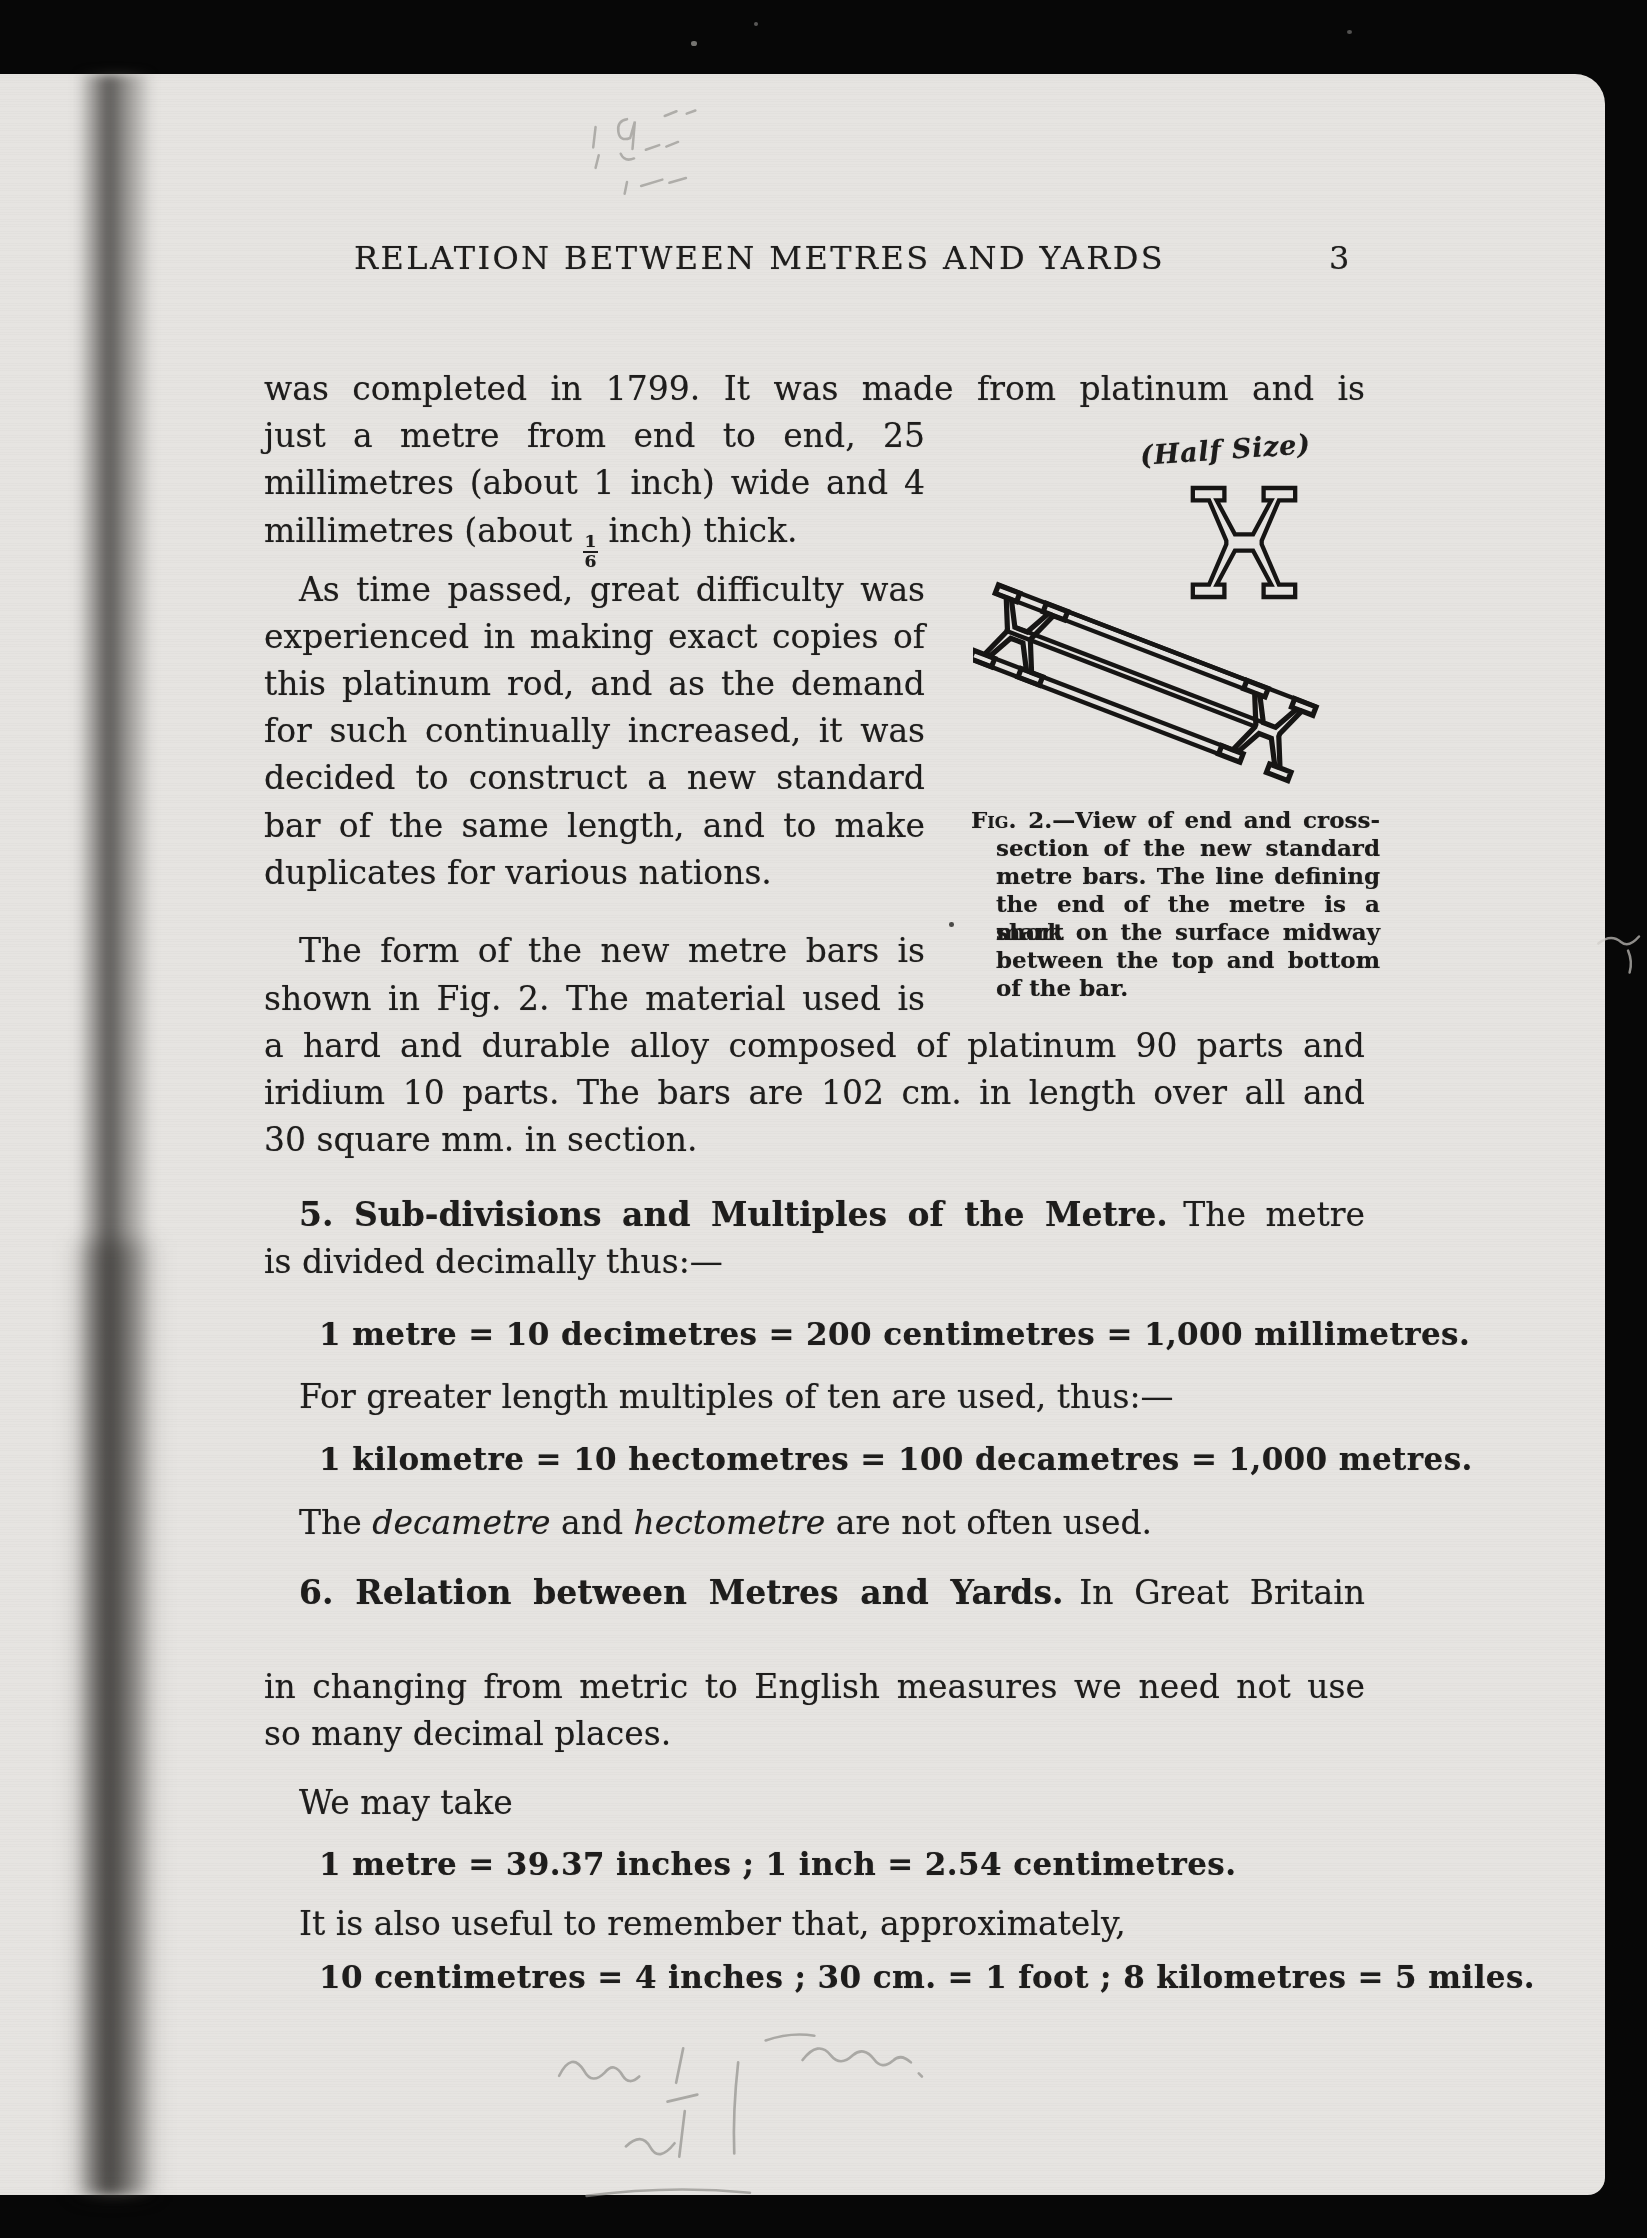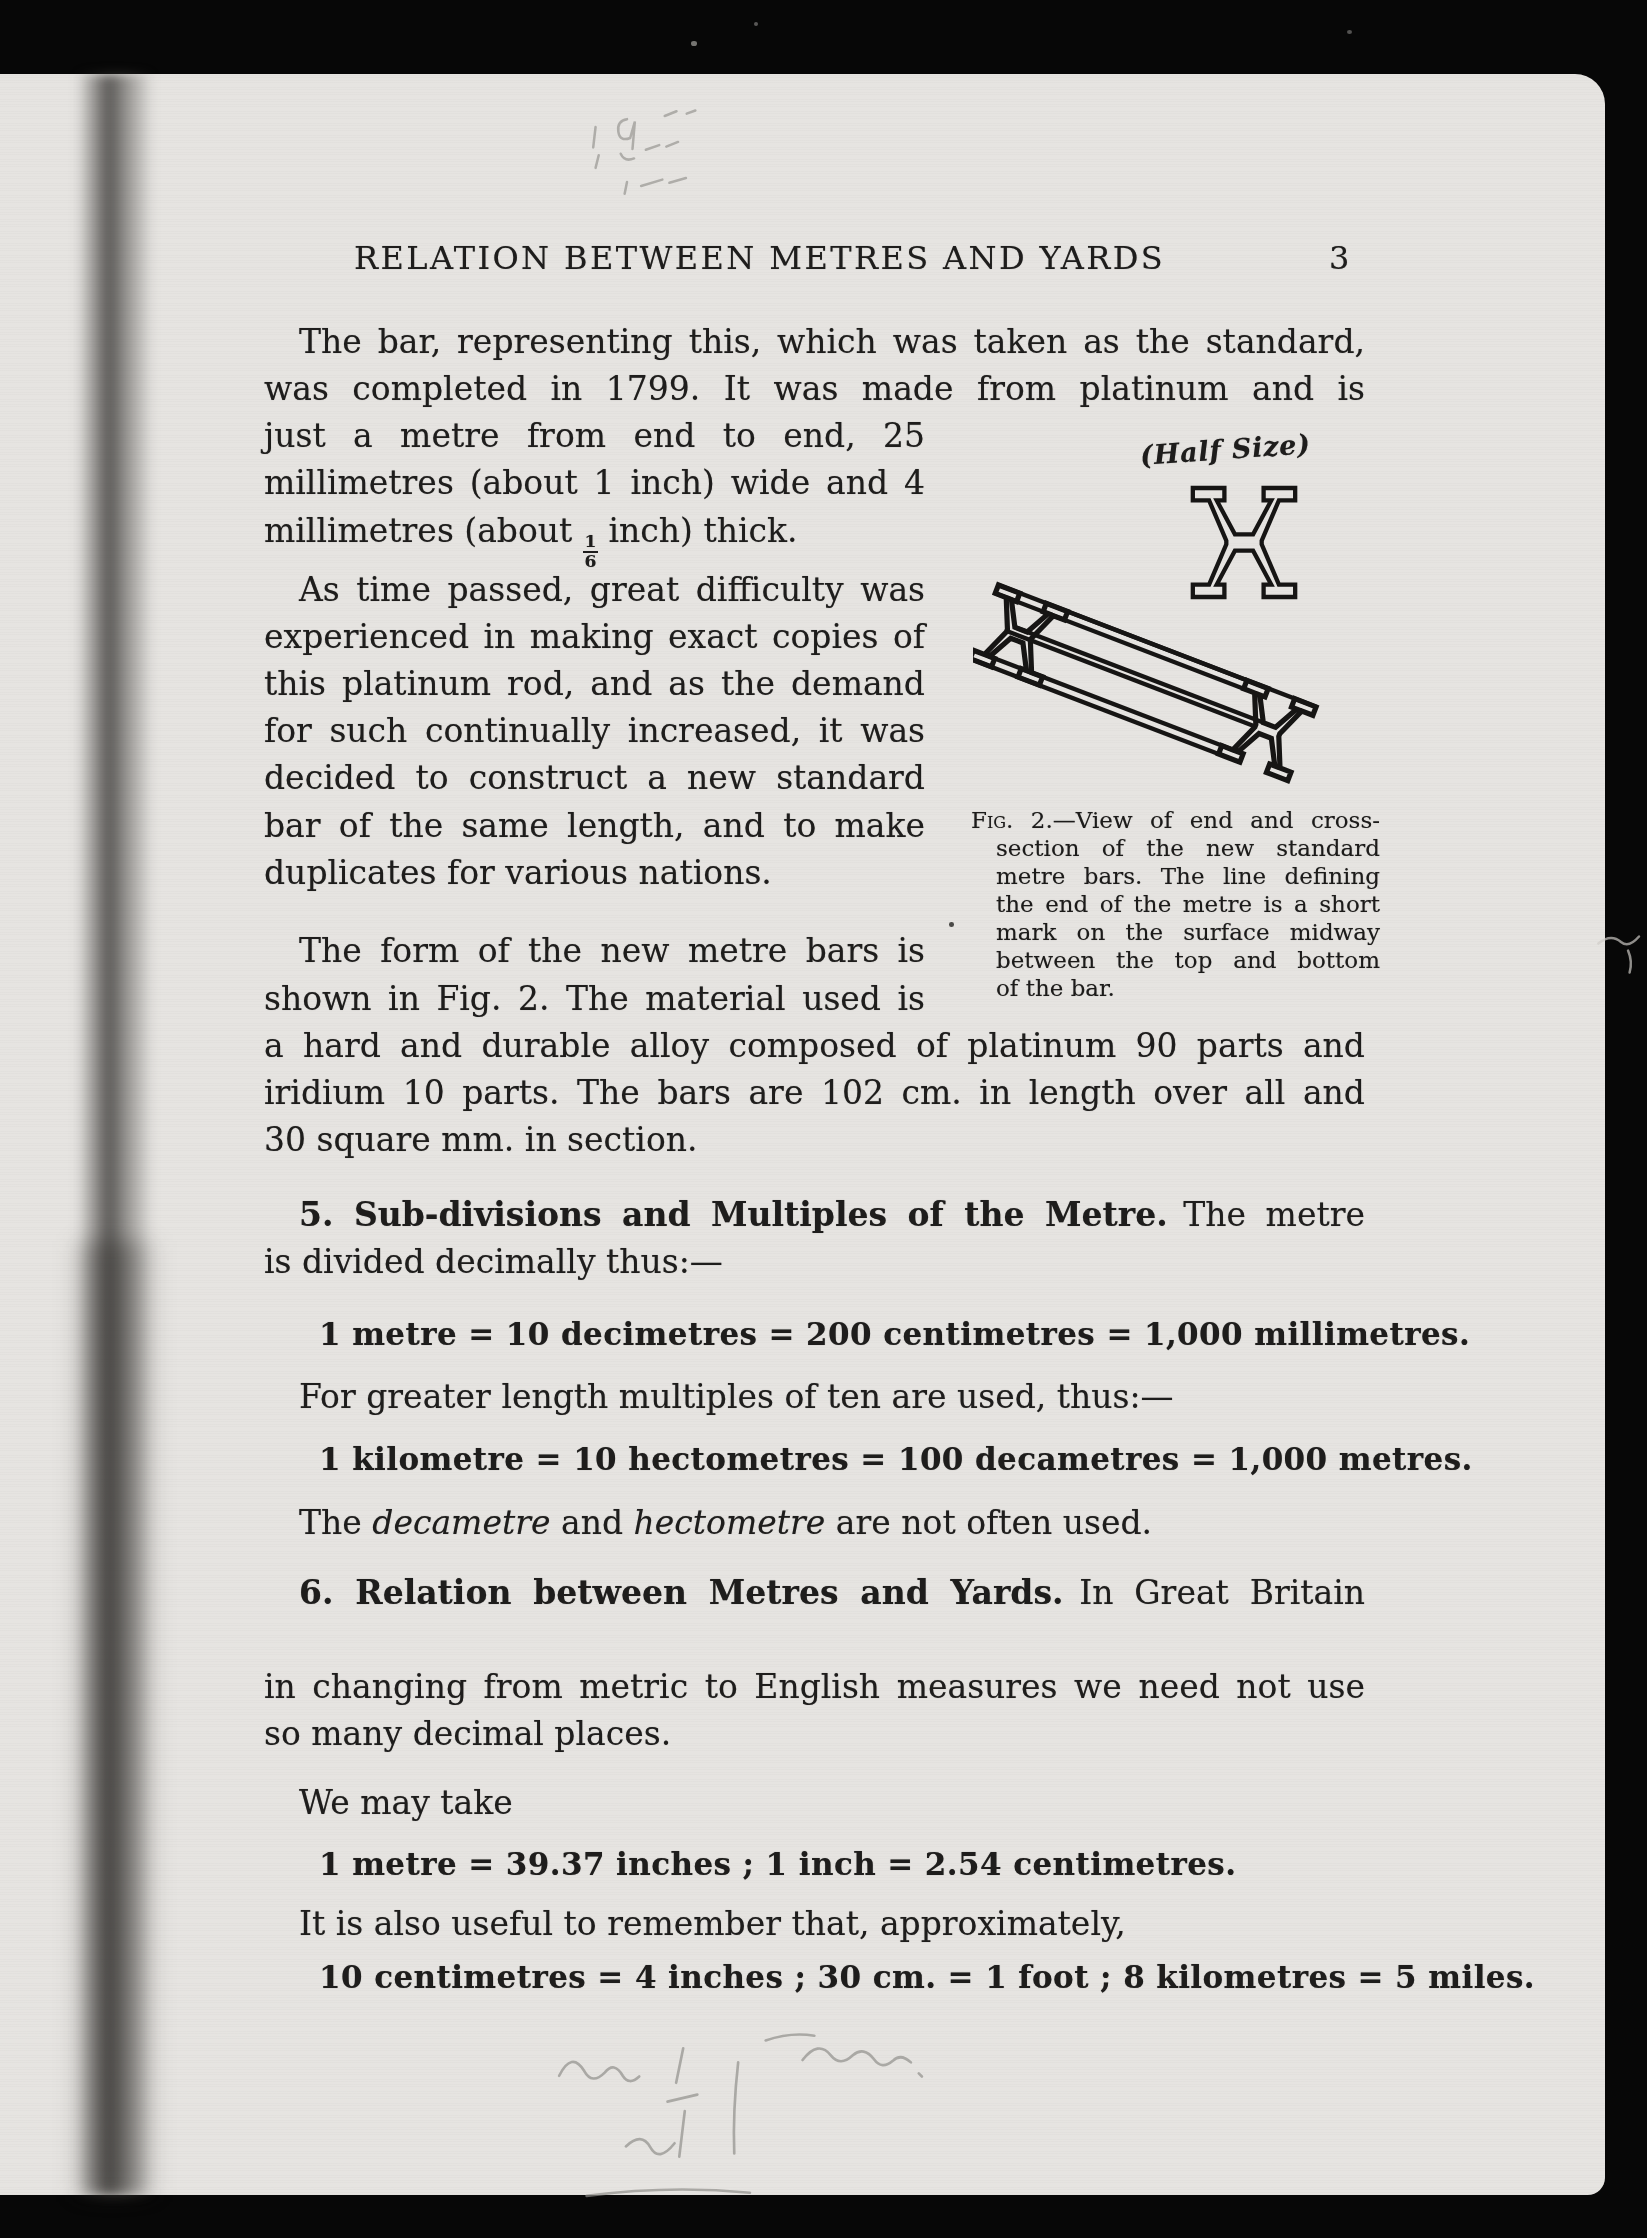--- a/index.html
+++ b/index.html
@@ -31,21 +31,21 @@
   .pageno{position:absolute;right:15.7px;top:0;letter-spacing:0;}
   .frac{display:inline-flex;flex-direction:column;vertical-align:-0.32em;line-height:1;
         font-size:0.52em;text-align:center;font-weight:700;}
   .frac .num{border-bottom:2.4px solid #1e1d1c;padding:0 1.6px;}
   .sc{font-variant:small-caps;}
   .figure{position:absolute;left:971px;top:358px;width:433px;height:653px;}
   .half-size{position:absolute;left:169px;top:1.6px;font-size:27px;font-weight:700;font-style:italic;
         transform:rotate(-4deg);letter-spacing:0.8px;text-shadow:0 0 0.8px rgba(25,24,23,0.5);}
   .xsec{position:absolute;left:218px;top:53px;}
   .barview{position:absolute;left:1.6px;top:120px;}
-  .caption{position:absolute;left:0;top:374px;width:409px;font-size:23px;font-weight:400;
+  .caption{position:absolute;left:0;top:374px;width:409px;font-size:23px;font-weight:700;
         color:#1c1b1a;text-shadow:0 0 0.8px rgba(25,24,23,0.4);}
   .cap-ln{height:28px;line-height:28px;text-align:justify;text-align-last:justify;}
   .cap-ln.hang{padding-left:25px;}
   .cap-ln.last{text-align-last:left;}
   .pencil{position:absolute;opacity:0.85;}
   .dot{position:absolute;width:4.7px;height:4.7px;border-radius:50%;background:#4a4947;}
 </style>
 </head>
 <body>
 
@@ -75,21 +75,20 @@
       </g>
     </svg>
 
     <div class="content">
 
       <div class="ln head">
         <span class="title">RELATION BETWEEN METRES AND YARDS</span>
         <span class="pageno">3</span>
       </div>
 
-      <div class="ln just ind" style="top:244px">The bar, representing this, which was taken as the standard,</div>
       <div class="ln just" style="top:291px">was completed in 1799.  It was made from platinum and is</div>
       <div class="ln just nr" style="top:338px">just a metre from end to end, 25</div>
       <div class="ln just nr" style="top:385px">millimetres (about 1 inch) wide and 4</div>
       <div class="ln nr" style="top:433px"><span>millimetres (about </span><span class="frac">
             <span class="num">1</span>
             <span class="den">6</span>
           </span><span> inch) thick.</span></div>
 
       <div class="ln just nr ind" style="top:492px">As time passed, great difficulty was</div>
       <div class="ln just nr" style="top:539px">experienced in making exact copies of</div>

